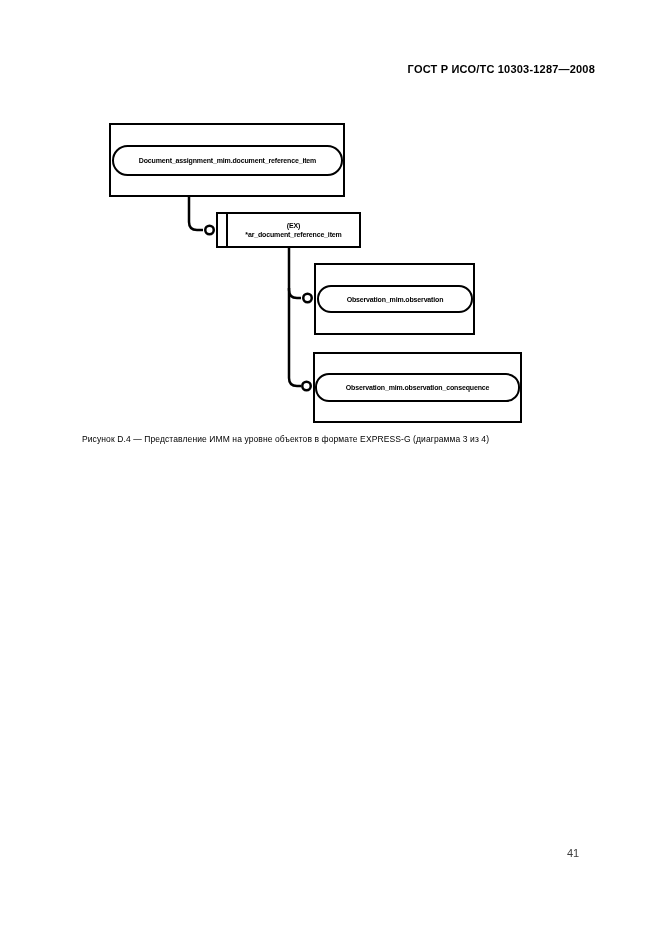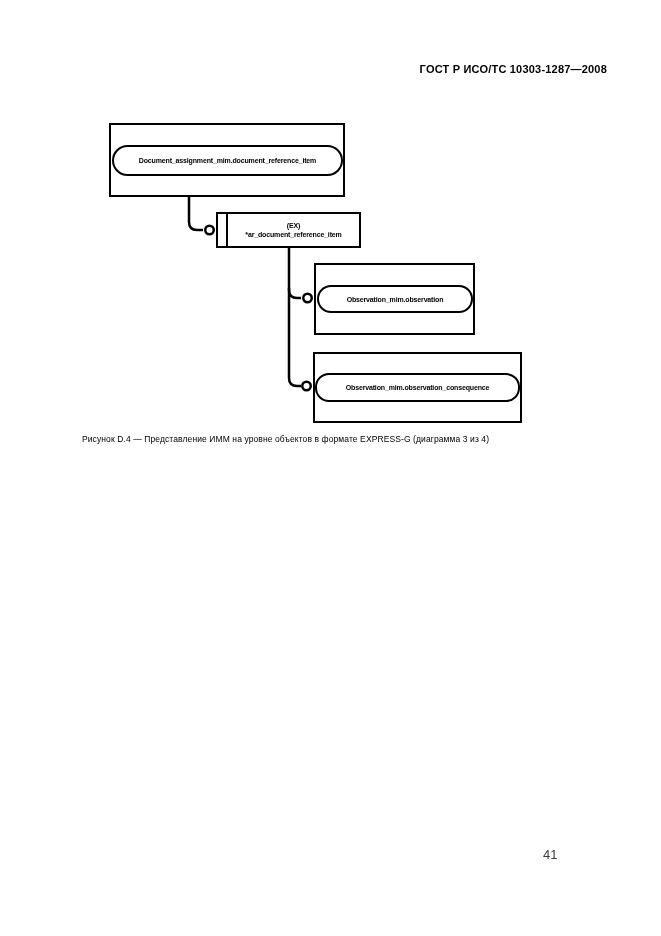--- a/index.html
+++ b/index.html
@@ -6,21 +6,21 @@
   .page {
     position:relative;
     width:661px; height:936px;
     margin:0 auto;
     background:#ffffff;
     font-family:"Liberation Sans", sans-serif;
     color:#000;
     overflow:hidden;
   }
   .hdr {
-    position:absolute; top:63px; left:14px; width:593px;
+    position:absolute; top:63px; left:2px; width:593px;
     text-align:right;
     font-size:11px; font-weight:bold; letter-spacing:0.2px;
     white-space:nowrap;
   }
   svg.connectors { position:absolute; left:0; top:0; pointer-events:none; }
   .ln  { fill:none; stroke:#000; stroke-width:2.5; }
   .dot { fill:#fff; stroke:#000; stroke-width:2.5; }
   .node-rect {
     position:absolute;
     border:2px solid #000;
@@ -51,22 +51,22 @@
     letter-spacing:-0.15px;
     white-space:nowrap; text-align:center;
   }
   .caption {
     position:absolute; left:82px; top:434px;
     font-size:8.5px; letter-spacing:0.1px;
     white-space:nowrap;
     text-align:right;
   }
   .pagenum {
-    position:absolute; left:543px; top:847px;
-    font-size:13px; color:#3c3c3c;
+    position:absolute; left:567px; top:847px;
+    font-size:11px; color:#3c3c3c;
   }
 </style>
 </head>
 <body>
 
 <div class="page">
 
   <div class="hdr">ГОСТ Р ИСО/ТС 10303-1287—2008</div>
 
   <svg class="connectors" width="661" height="936" viewBox="0 0 661 936">

